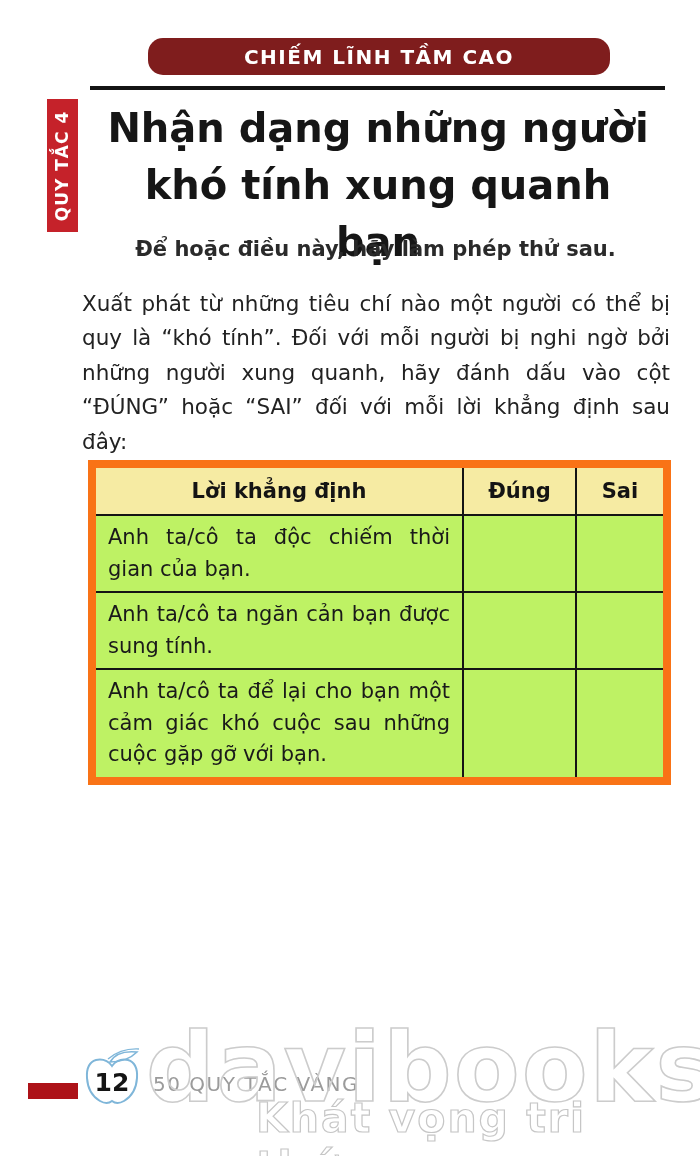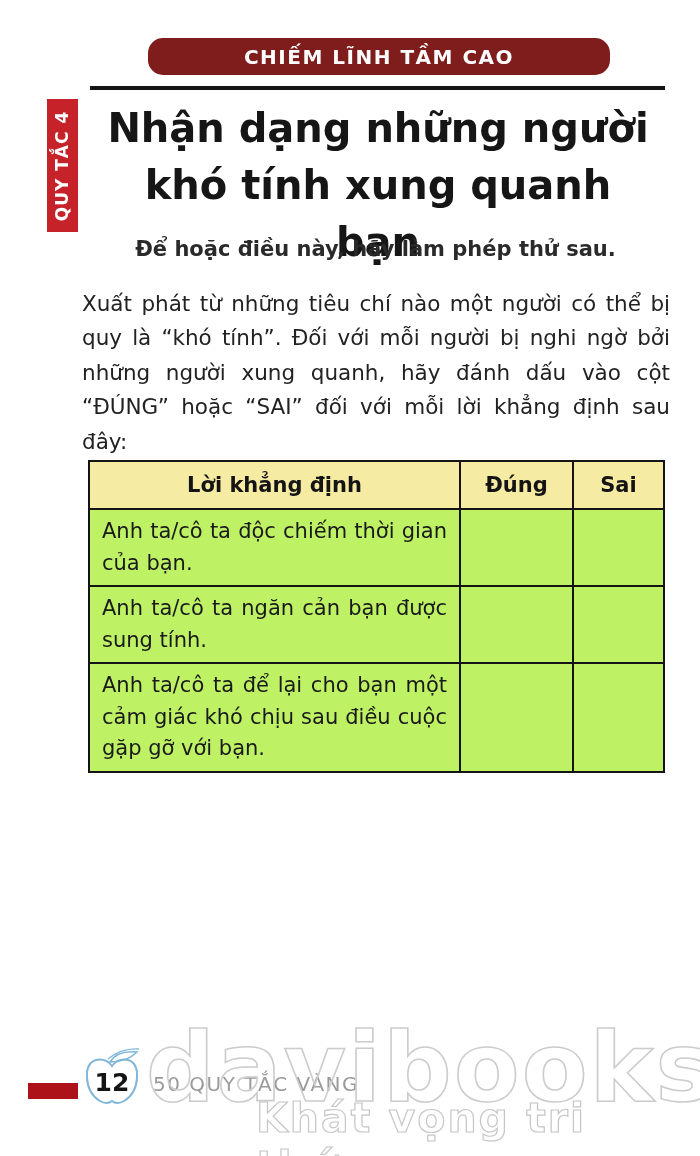--- a/index.html
+++ b/index.html
@@ -48,21 +48,21 @@
   .assessment-table{
     position:absolute;left:88px;top:460px;width:575px;
     border-collapse:collapse;table-layout:fixed;
   }
   .assessment-table col.c-statement{width:371px;}
   .assessment-table col.c-dung{width:113px;}
   .assessment-table col.c-sai{width:91px;}
   .assessment-table th,.assessment-table td{
     border:2px solid #141414;
   }
-  .assessment-table{border:2px solid #f97316;}
+  .assessment-table{border:8px solid #f97316;}
   .assessment-table th{
     height:44px;background:#f6eba3;
     font-size:21px;font-weight:700;color:#141414;text-align:center;
   }
   .assessment-table td{
     font-size:21px;line-height:1.5;vertical-align:middle;
     padding:6px 12px;text-align:justify;color:#1a1a1a;background:#bef264;
   }
   .assessment-table tbody tr{height:75px;}
   .assessment-table tbody tr:nth-child(4){height:112px;}
@@ -130,21 +130,21 @@
   </tr>
 
 
   <tr>
     <td>Anh ta/cô ta ngăn cản bạn được sung tính.</td>
     <td></td>
     <td></td>
   </tr>
 
   <tr>
-    <td>Anh ta/cô ta để lại cho bạn một cảm giác khó chịu sau điều cuộc gặp gỡ với bạn.</td>
+    <td>Anh ta/cô ta để lại cho bạn một cảm giác khó cuộc sau những cuộc gặp gỡ với bạn.</td>
     <td></td>
     <td></td>
   </tr>
 
 
 </tbody>
 </table>
 
 <div class="watermark-text">davibooks</div>
 <div class="watermark-tagline">Khát vọng tri thức</div>

